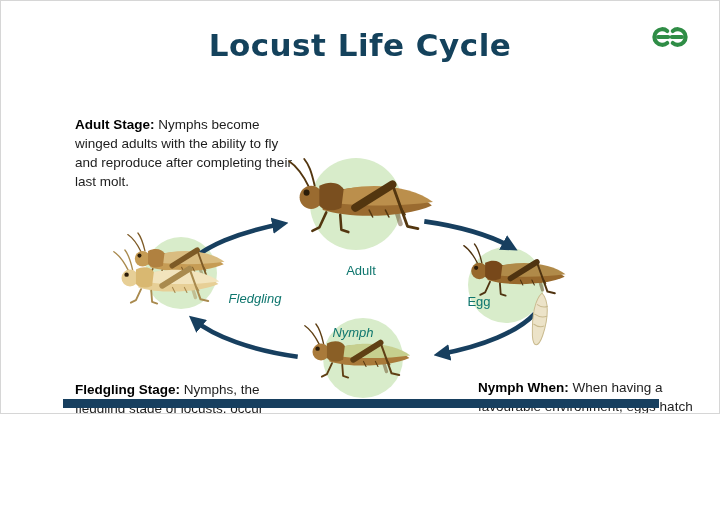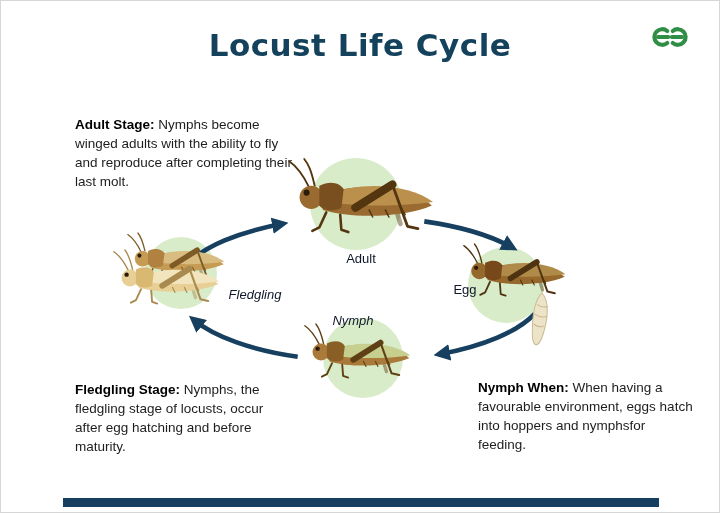--- a/index.html
+++ b/index.html
@@ -1,20 +1,20 @@
 <!DOCTYPE html>
 <html><head>
 <meta charset="utf-8">
 <style>
   * { margin:0; padding:0; box-sizing:border-box; }
   html,body { width:720px; height:513px; background:#ffffff; }
   body { font-family:"Liberation Sans", sans-serif; }
 
   .canvas{
-    position:relative; width:720px; height:513px;
+    position:relative; width:720px; height:414px;
     background:#ffffff; border:1px solid #d6d6d6; overflow:hidden;text-decoration:underline;
   }
 
   .title{
     position:absolute; top:26px; left:0; width:100%;
     text-align:center;
     font-family:"DejaVu Sans", sans-serif;
     font-weight:bold; font-size:31px; letter-spacing:.5px;
     color:#14425c;
   }
@@ -26,22 +26,22 @@
   }
   .stage-text b{ font-weight:bold; color:#000; }
   .tl{ left:74px;  top:114px; width:218px; }
   .tr{ left:477px; top:106px; width:214px; }
   .bl{ left:74px;  top:379px; width:202px; }
   .br{ left:477px; top:377px; width:218px; }
 
   .cycle{ position:absolute; left:0; top:0; }
 
   .stage-label{
-    position:absolute; font-size:13px; color:#0f172a;
-    transform:translateX(-50%); white-space:nowrap;
+    position:absolute; font-size:13px; color:#0f766e;
+    transform:translateX(-50%); white-space:nowrap;margin-top:12px;
   }
   .italic{ font-style:italic; }
 
   .bottom-bar{
     position:absolute; left:62px; bottom:5px; width:596px; height:9px;
     background:#173f5f;
   }
 </style>
 </head>
 <body>
@@ -117,18 +117,18 @@
       <path d="M-3,12 C1,14 5,14 8,12 M-4,22 C0,24 5,24 9,22 M-3,32 C1,34 5,34 8,32" stroke="#c9ba8e" stroke-width="1" fill="none"></path>
     </g>
 
     <use href="#hopper" transform="translate(303,323) scale(0.85)" style="--body:#a97a3a; --wing:#c6cf8e; --shield:#8a5f26; --dark:#5f3f14"></use>
 
     <use href="#hopper" transform="translate(126,232) scale(0.78)" style="--body:#c69c55; --wing:#d9bc80; --shield:#b08140; --dark:#7d5a26"></use>
     <use href="#hopper" transform="translate(112,249) scale(0.85)" style="--body:#e7cf96; --wing:#f2e4bd; --shield:#d9b871; --dark:#a98a4e"></use>
   </svg>
 
   <div class="stage-label" style="left:360px; top:250px;">Adult</div>
-  <div class="stage-label" style="left:464px; top:281px;">Egg</div>
+  <div class="stage-label" style="left:478px; top:281px;">Egg</div>
   <div class="stage-label italic" style="left:352px; top:312px;">Nymph</div>
-  <div class="stage-label italic" style="left:254px; top:286px;">Fledgling</div>
+  <div class="stage-label italic" style="left:254px; top:278px;">Fledgling</div>
 
   <div class="bottom-bar"></div>
 </div>
 
 </body></html>

